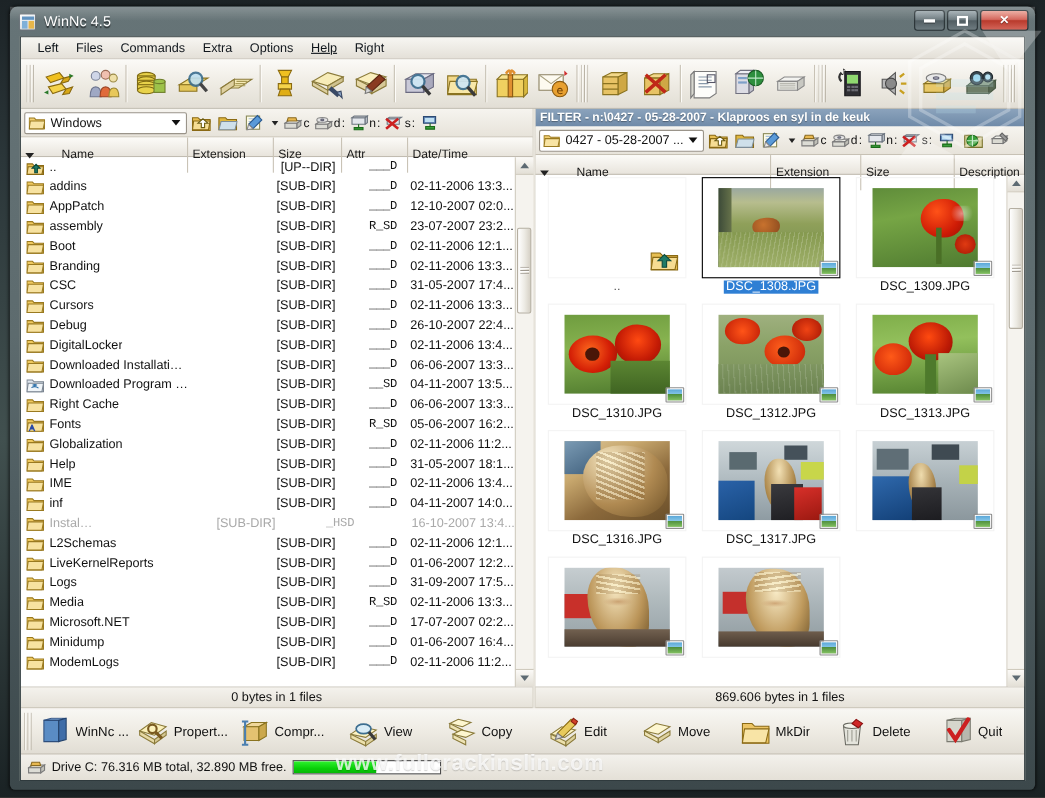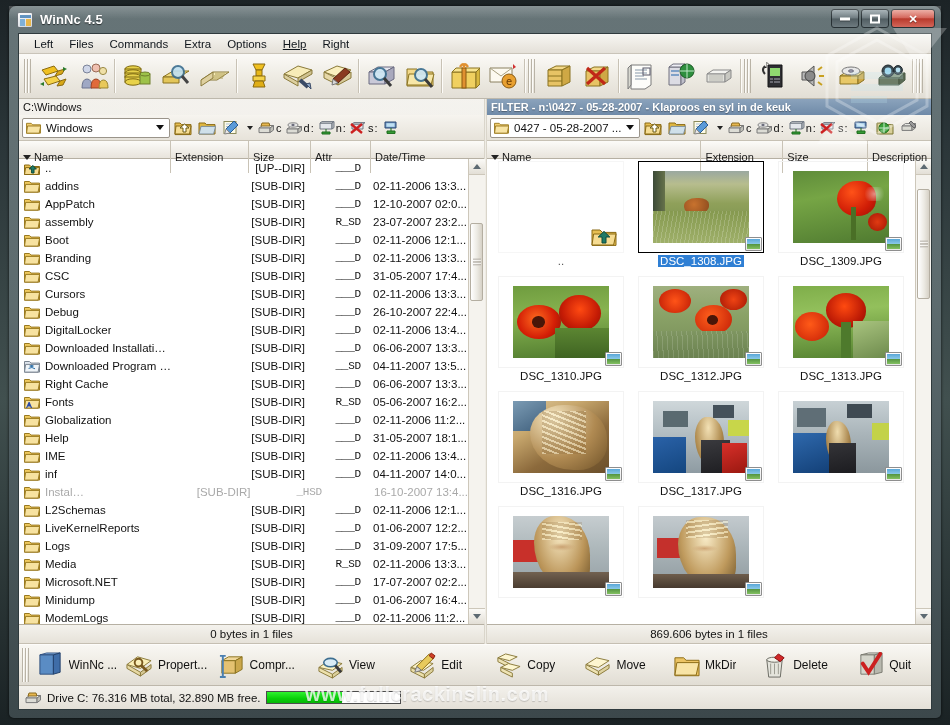--- a/index.html
+++ b/index.html
@@ -48,21 +48,21 @@
     position: relative; flex: 0 0 auto;
   }
   .win-icon::before {
     content:""; position:absolute; left:2px; top:2px; width:11px; height:11px;
     background:
       linear-gradient(#5a8fbf,#5a8fbf) no-repeat 0 0 / 11px 3px,
       linear-gradient(#7fb0d8,#7fb0d8) no-repeat 0 4px / 5px 7px,
       linear-gradient(#e8b64a,#e8b64a) no-repeat 6px 4px / 5px 7px;
   }
   .win-title {
-    color: #fff; font-size: 13px; font-weight: bold;
+    color: #fff; font-size: 13px; font-weight: normal;
     text-shadow: 0 1px 1px rgba(0,0,0,.6);
     letter-spacing: .1px;
   }
   .wbtns {
     position: absolute; right: 6px; top: 3px;
     display: flex; gap: 2px;
   }
   .wbtn {
     width: 28px; height: 19px;
     border: 1px solid #273034;
@@ -201,20 +201,21 @@
     background: linear-gradient(180deg,#fcfbf8,#e8e4dc);
     border-bottom: 1px solid #b6b0a3;
     font-size: 11px; color: #1a1a1a;
     user-select:none;
   }
   .col {
     display:flex; align-items:center;
     border-right: 1px solid #c9c3b6;
     padding: 16px 4px; cursor: pointer; overflow:hidden; white-space:nowrap;
     position: relative;
+    gap: 22px;
   }
   .col .sortarr { margin-right:3px; border-left:4px solid transparent; border-right:4px solid transparent; border-top:5px solid #222; display:inline-block; }
 
   
   .listwrap { flex:1 1 auto; display:flex; min-height:0; background:#fff; border-bottom:1px solid #b6b0a3; }
   .list { flex:1 1 auto; overflow:hidden; min-width:0; background:#fff; }
   .frow { display:flex; height:18px; align-items:center; font-size:11.5px; color:#111; white-space:nowrap; cursor:pointer; }
   .frow.dim { color:#a9a9a9;gap:40px; }
   .c-name { display:flex; align-items:center; overflow:hidden; padding-left:5px; }
   .c-name .nm { overflow:hidden; text-overflow:ellipsis; }
@@ -630,21 +631,20 @@
             <path d="M12 21 h8 v2 h-8 z M12.5 24 h7 v2 h-7 z M13.5 27 h5 v2 h-5 z" fill="#c0c0c0" stroke="#8a8a8a"></path>
           </svg>
         </div>
 
       </div>
     </div>
 
     <div class="panes">
 
       <div class="pane left">
-        <div class="pathline">C:\Windows</div>
         <div class="drivebar">
           <div class="combo lw">
             <svg class="folderico" viewBox="0 0 16 14">
               <path d="M0.5 2.5 h5 l1.6 1.6 h8.4 v9 H0.5 z" fill="#f2cf72" stroke="#9a7a20"></path>
               <path d="M1.6 5.4 h14.2 l-1.6 7.7 H0.5 z" fill="#f8e4a4" stroke="#9a7a20"></path>
             </svg>
             <span class="txt">Windows</span>
             <span class="arrow">
                   <i></i>
                 </span>
@@ -1419,37 +1419,37 @@
               <path d="M2 16 l10-7 14 3 -10 7 z" fill="#fcf3c4" stroke="#8a7a3a"></path>
               <path d="M2 16 v4 l14 7 v-4 z" fill="#ece0ac" stroke="#8a7a3a"></path>
               <path d="M16 23 v4 l10-7 v-4 z" fill="#dcd09c" stroke="#8a7a3a"></path>
               <ellipse cx="14" cy="11" rx="7" ry="4.4" fill="#d9ecf6" stroke="#3d6e90" stroke-width="1.6"></ellipse>
               <path d="M19 14 l6 7" stroke="#3a3a3a" stroke-width="3"></path>
             </svg>
             <span class="fl">View</span>
           </div>
           <div class="fbtn">
             <svg class="fi" viewBox="0 0 28 28">
+              <path d="M3 6 l8-4 12 3 -8 4 z" fill="#fdf6d0" stroke="#8a7a3a"></path>
+              <path d="M3 6 v4 l12 6 v-4 z" fill="#eee3b4" stroke="#8a7a3a"></path>
+              <path d="M6 16 l8-4 12 3 -8 4 z" fill="#fdf6d0" stroke="#8a7a3a"></path>
+              <path d="M6 16 v4 l12 6 v-4 z" fill="#eee3b4" stroke="#8a7a3a"></path>
+            </svg>
+            <span class="fl">Copy</span>
+          </div>
+          <div class="fbtn">
+            <svg class="fi" viewBox="0 0 28 28">
               <path d="M2 16 l10-7 13 3 -10 7 z" fill="#fcf3c4" stroke="#8a7a3a"></path>
               <path d="M2 16 v4 l14 7 v-4 z" fill="#ece0ac" stroke="#8a7a3a"></path>
               <path d="M16 23 v4 l9-7 v-4 z" fill="#dcd09c" stroke="#8a7a3a"></path>
               <path d="M21 2 l5 4 -13 13 -5-4 z" fill="#e8ca5c" stroke="#8a6a10"></path>
               <path d="M8 15 l5 4 -7 2 z" fill="#d8d8d8" stroke="#777"></path>
               <path d="M23 1 l4 3 -2 3 -4-3 z" fill="#d04028" stroke="#8a2010"></path>
             </svg>
             <span class="fl">Edit</span>
-          </div>
-          <div class="fbtn">
-            <svg class="fi" viewBox="0 0 28 28">
-              <path d="M3 6 l8-4 12 3 -8 4 z" fill="#fdf6d0" stroke="#8a7a3a"></path>
-              <path d="M3 6 v4 l12 6 v-4 z" fill="#eee3b4" stroke="#8a7a3a"></path>
-              <path d="M6 16 l8-4 12 3 -8 4 z" fill="#fdf6d0" stroke="#8a7a3a"></path>
-              <path d="M6 16 v4 l12 6 v-4 z" fill="#eee3b4" stroke="#8a7a3a"></path>
-            </svg>
-            <span class="fl">Copy</span>
           </div>
           <div class="fbtn">
             <svg class="fi" viewBox="0 0 28 28">
               <path d="M2 13 l11-7 13 3 -11 7 z" fill="#fdf6d0" stroke="#8a7a3a"></path>
               <path d="M2 13 v4 l13 7 v-4 z" fill="#eee3b4" stroke="#8a7a3a"></path>
               <path d="M15 20 v4 l11-7 v-4 z" fill="#ded2a0" stroke="#8a7a3a"></path>
             </svg>
             <span class="fl">Move</span>
           </div>
           <div class="fbtn">

